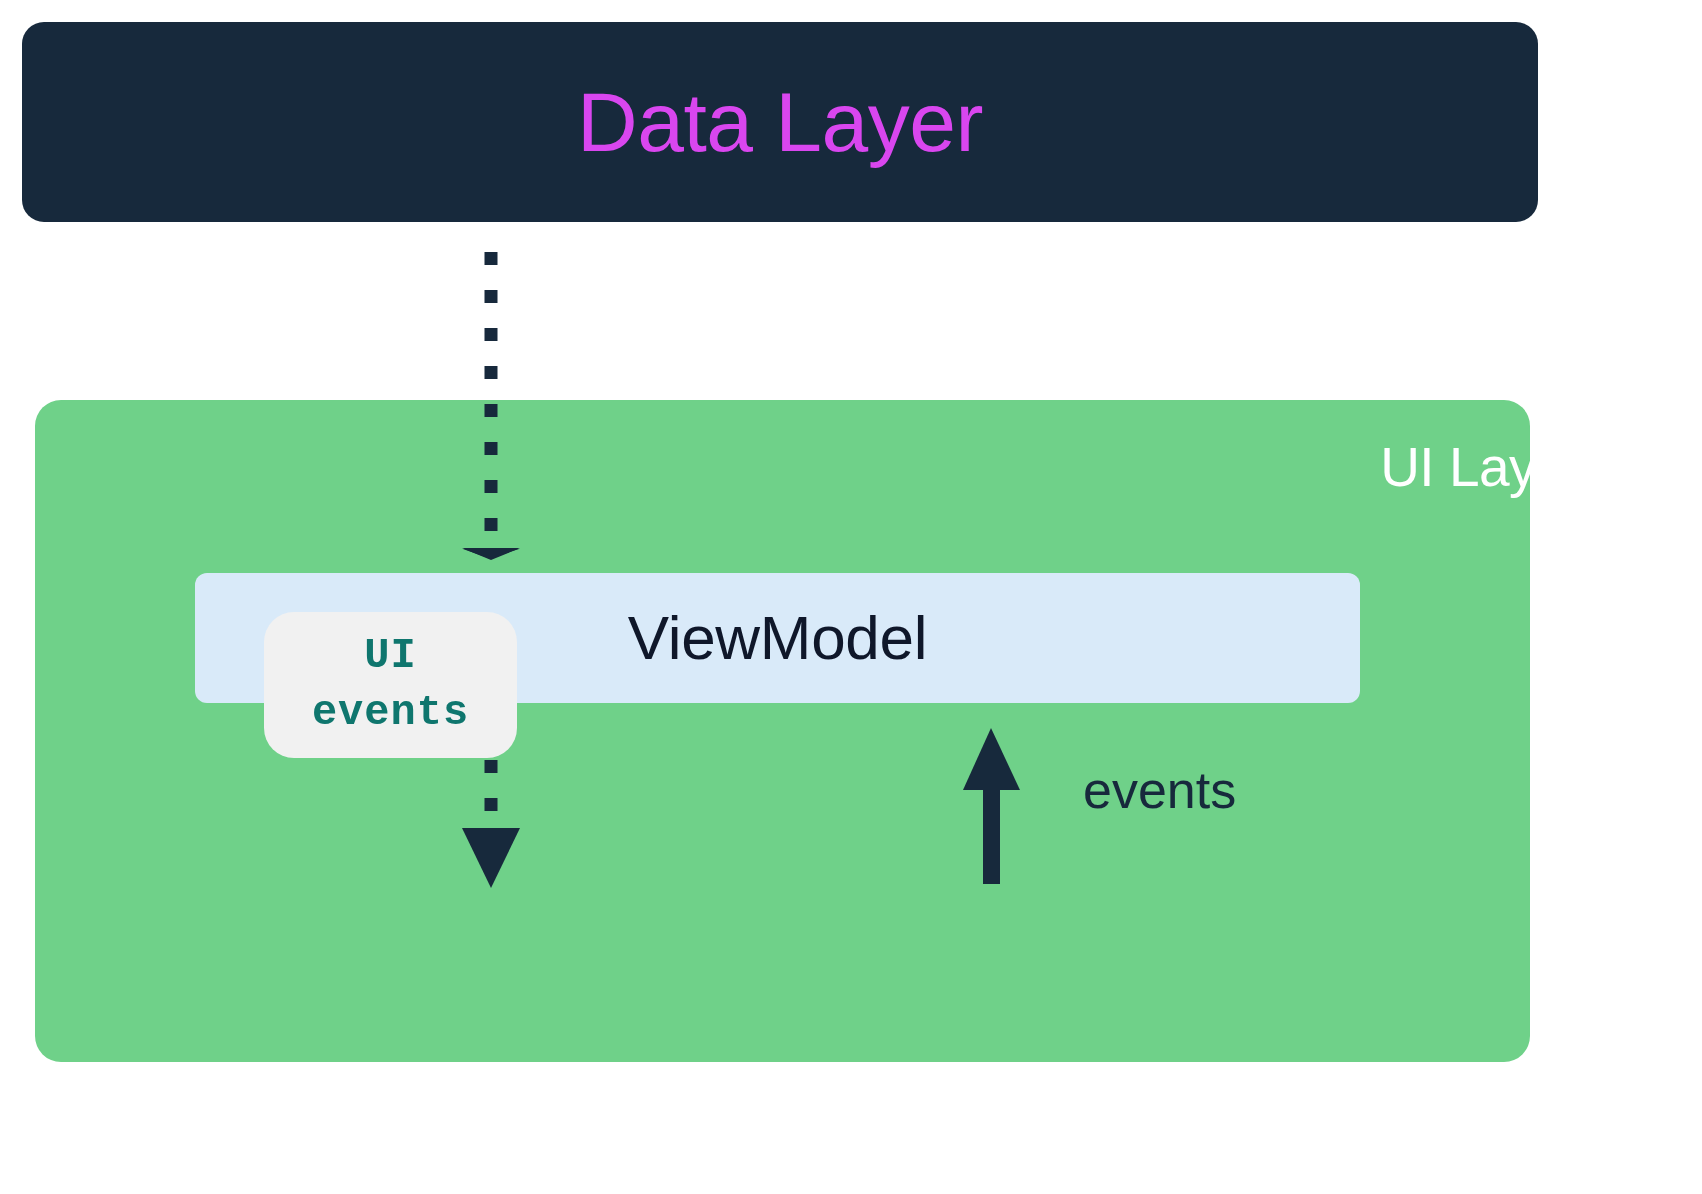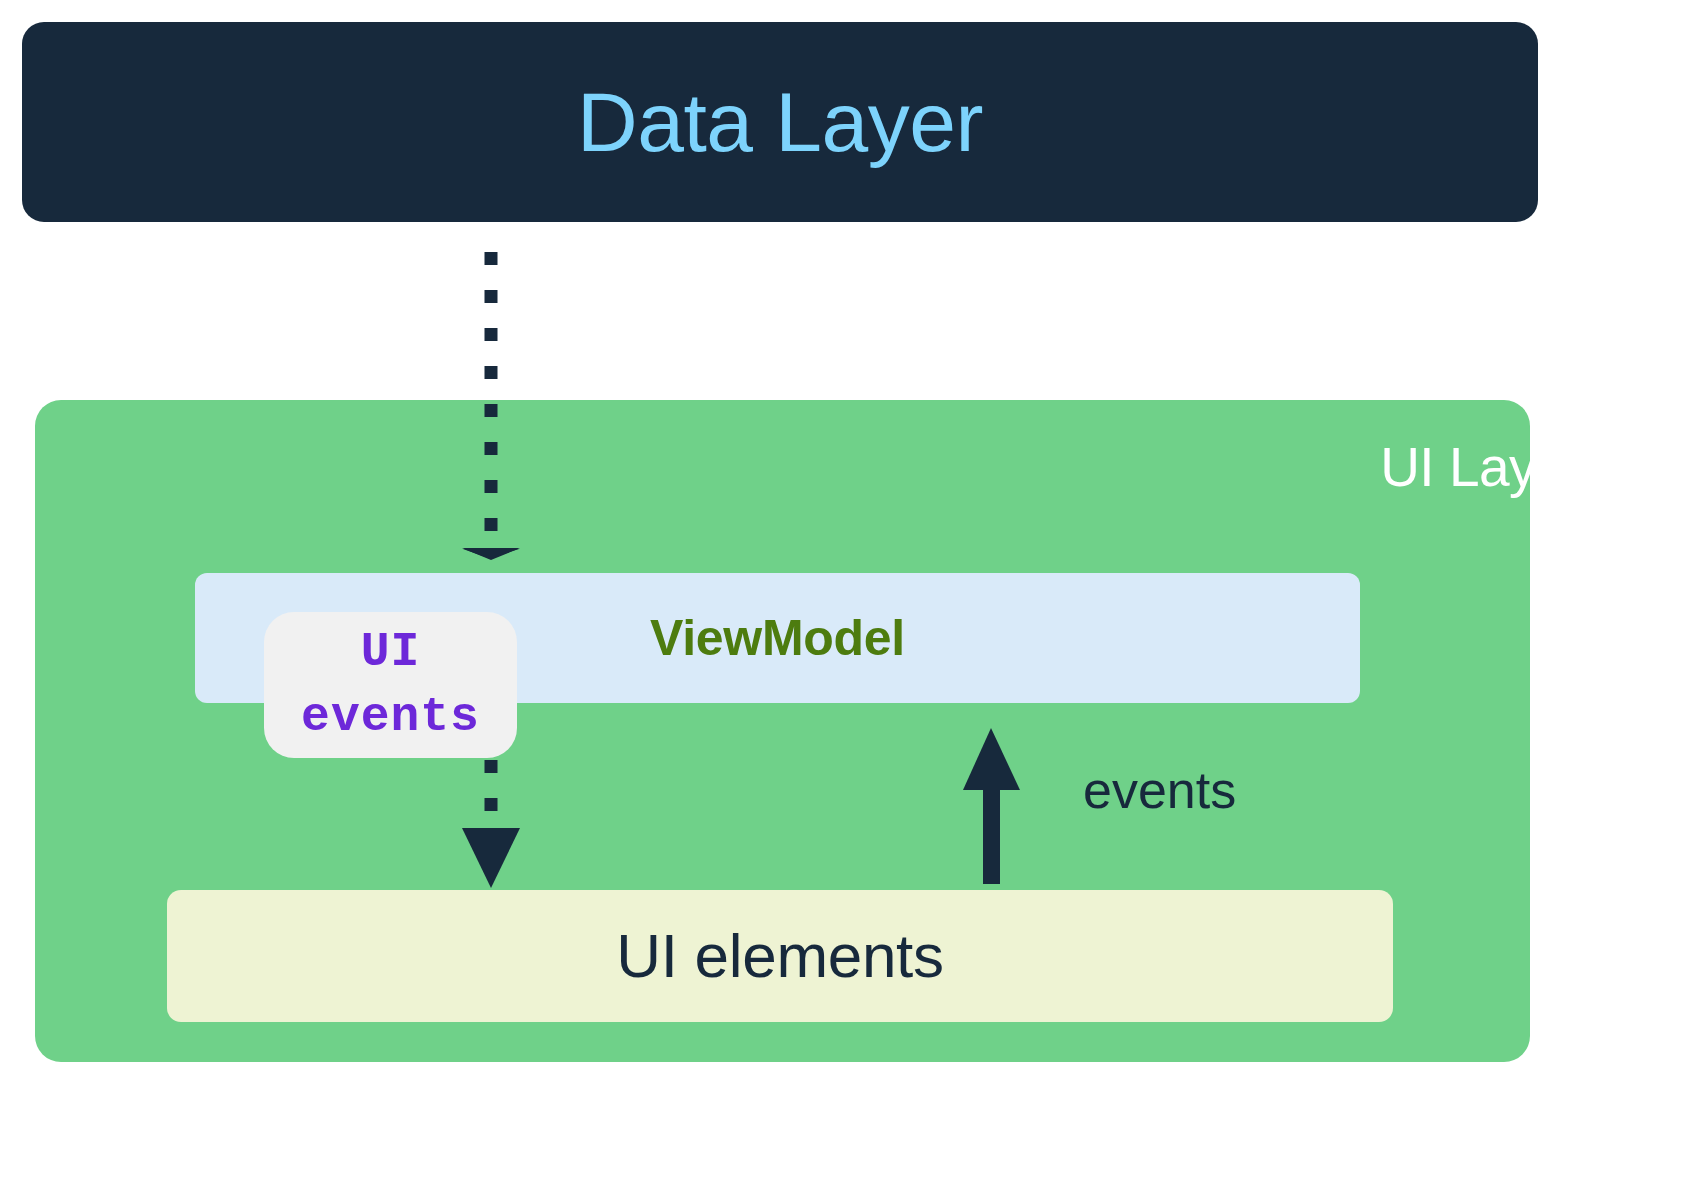--- a/index.html
+++ b/index.html
@@ -25,21 +25,21 @@
     top: 22px;
     width: 1516px;
     height: 200px;
     background: #17293c;
     border-radius: 22px;
     display: flex;
     align-items: center;
     justify-content: center;
   }
   .data-layer-title {
-    color: #7dd3fc;
+    color: #d946ef;
     font-size: 84px;
     font-weight: 300;
     letter-spacing: -0.5px;
     line-height: 1;
   }
 
   
   .app-data-label {
     position: absolute;
     left: 130px;
@@ -80,23 +80,23 @@
     top: 573px;
     width: 1165px;
     height: 130px;
     background: #d9eaf9;
     border-radius: 12px;
     display: flex;
     align-items: center;
     justify-content: center;
   }
   .viewmodel-label {
-    color: #4d7c0f;
-    font-size: 50px;
-    font-weight: 700;
+    color: #0f172a;
+    font-size: 62px;
+    font-weight: 400;
     line-height: 1;
     letter-spacing: -0.3px;
   }
 
   
   .ui-state-chip {
     position: absolute;
     left: 264px;
     top: 612px;
     width: 253px;
@@ -104,22 +104,22 @@
     background: #f1f1f1;
     border-radius: 30px;
     display: flex;
     flex-direction: column;
     align-items: center;
     justify-content: center;
   }
   .ui-state-line {
     font-family: "Liberation Mono", "DejaVu Sans Mono", monospace;
     font-weight: 700;
-    font-size: 48px;
-    color: #6d28d9;
+    font-size: 42px;
+    color: #0f766e;
     line-height: 1.35;
     letter-spacing: 1px;
   }
 
   
   .ui-elements-box {
     position: absolute;
     left: 167px;
     top: 890px;
     width: 1226px;
@@ -196,17 +196,14 @@
     </g>
   </svg>
 
   <div class="ui-state-chip">
     <span class="ui-state-line">UI</span>
     <span class="ui-state-line">events</span>
   </div>
 
   <div class="events-label">events</div>
 
-  <div class="ui-elements-box">
-    <span class="ui-elements-label">UI elements</span>
-  </div>
 
 </div>
 
 </body></html>

